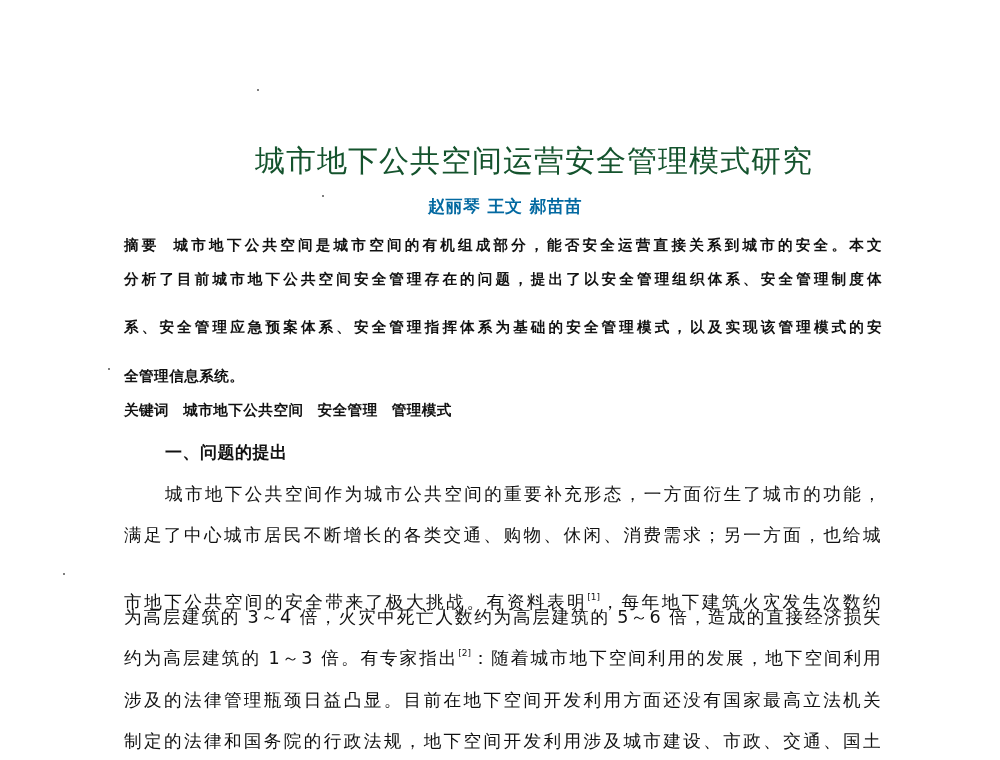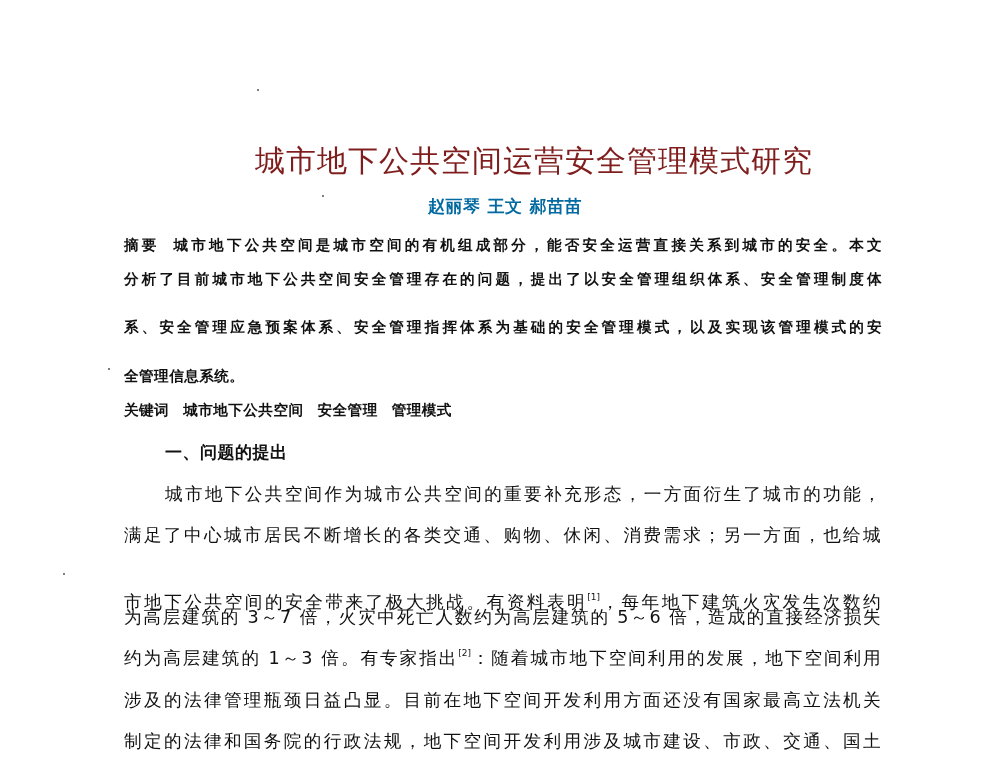--- a/index.html
+++ b/index.html
@@ -1,19 +1,19 @@
 <!DOCTYPE html>
 <html><head>
 <meta charset="utf-8">
 <style>
   html, body { margin: 0; padding: 0; background: #ffffff; }
   body { width: 1000px; height: 760px; position: relative; overflow: hidden; color: #111; font-family: "DejaVu Sans", sans-serif; }
   .dot { position: absolute; width: 2px; height: 2px; background: #555; border-radius: 1px; }
   .title { position: absolute; left: 0; width: 1000px; top: 141px; text-align: center; padding-left: 68px; box-sizing: border-box;
-           font-family: "DejaVu Sans", sans-serif; font-size: 30px; letter-spacing: 1px; font-weight: normal; color: #7f1d1d; }
+           font-family: "DejaVu Sans", sans-serif; font-size: 30px; letter-spacing: 1px; font-weight: normal; color: #14532d; }
   .authors { position: absolute; left: 428px; top: 195px; font-size: 17px; font-weight: bold; color: #0369a1; letter-spacing: 0.5px; }
   .authors span { margin-right: 7px; }
   .line { position: absolute; left: 124px; width: 758px; white-space: nowrap; overflow: visible; }
   .abs { font-size: 14.6px; font-weight: bold; letter-spacing: 0.45px; }
   .label { font-weight: bold; margin-right: 14px; }
   .kw { margin-right: 14px; }
   .body { font-size: 17.6px; letter-spacing: 1.3px; }
   .heading { position: absolute; left: 165px; font-size: 17px; font-weight: bold; letter-spacing: 0.5px; }
   sup { font-size: 9px; vertical-align: 8px; letter-spacing: 0; }
   .just { text-align: justify; text-align-last: justify; }
@@ -43,18 +43,18 @@
   <span class="label">关键词</span><span class="kw">城市地下公共空间</span><span class="kw">安全管理</span><span class="kw">管理模式</span>
 </div>
 
 <div class="heading" style="top:441px;">一、问题的提出</div>
 
 <div class="line body just" style="top:482px; left:165px; width:717px;">城市地下公共空间作为城市公共空间的重要补充形态，一方面衍生了城市的功能，</div>
 <div class="line body just" style="top:523px;">满足了中心城市居民不断增长的各类交通、购物、休闲、消费需求；另一方面，也给城</div>
 <div class="line body just" style="top:590px;">
   <span>市地下公共空间的安全带来了极大挑战。有资料表明</span><sup>[1]</sup><span>，每年地下建筑火灾发生次数约</span>
 </div>
-<div class="line body just" style="top:605px;">为高层建筑的 3～7 倍，火灾中死亡人数约为高层建筑的 5～6 倍，造成的直接经济损失</div>
+<div class="line body just" style="top:605px;">为高层建筑的 3～4 倍，火灾中死亡人数约为高层建筑的 5～6 倍，造成的直接经济损失</div>
 <div class="line body just" style="top:646px;">
   <span>约为高层建筑的 1～3 倍。有专家指出</span><sup>[2]</sup><span>：随着城市地下空间利用的发展，地下空间利用</span>
 </div>
 <div class="line body just" style="top:688px;">涉及的法律管理瓶颈日益凸显。目前在地下空间开发利用方面还没有国家最高立法机关</div>
 <div class="line body just" style="top:729px;">制定的法律和国务院的行政法规，地下空间开发利用涉及城市建设、市政、交通、国土</div>
 
 </body></html>

